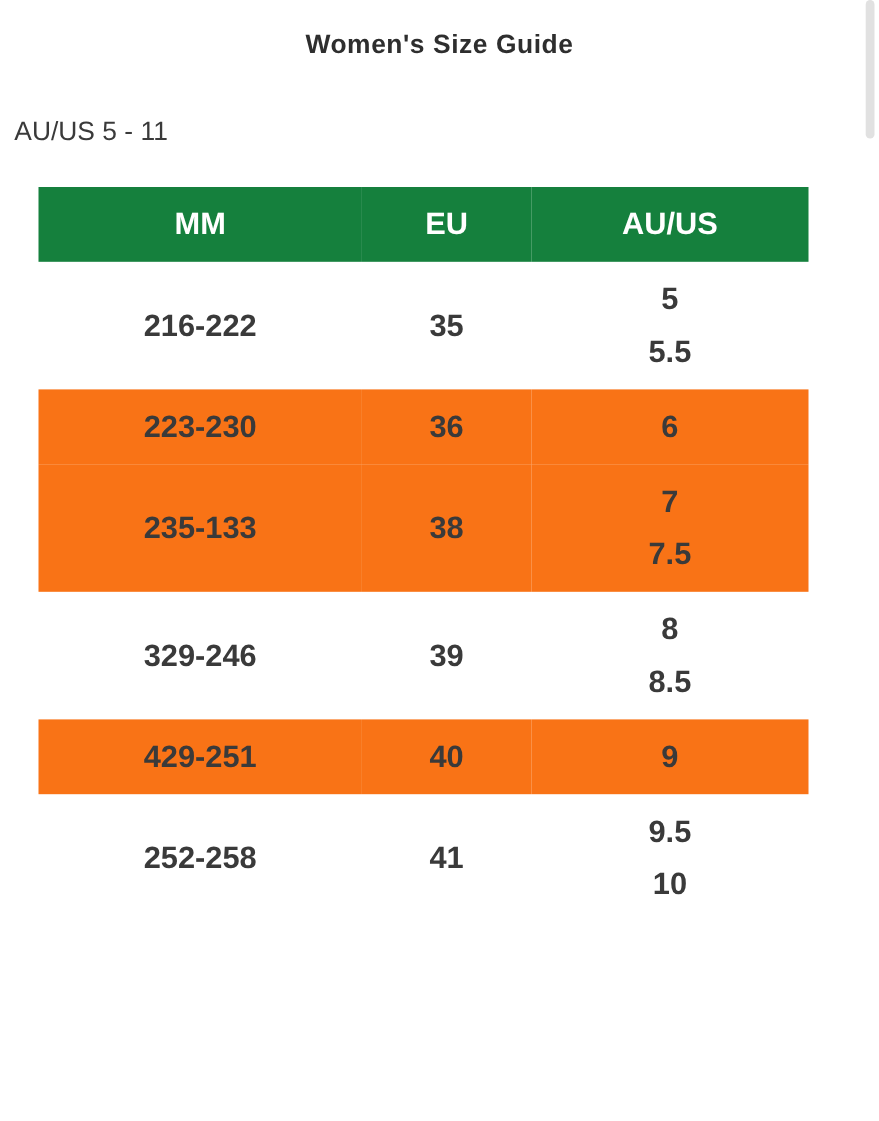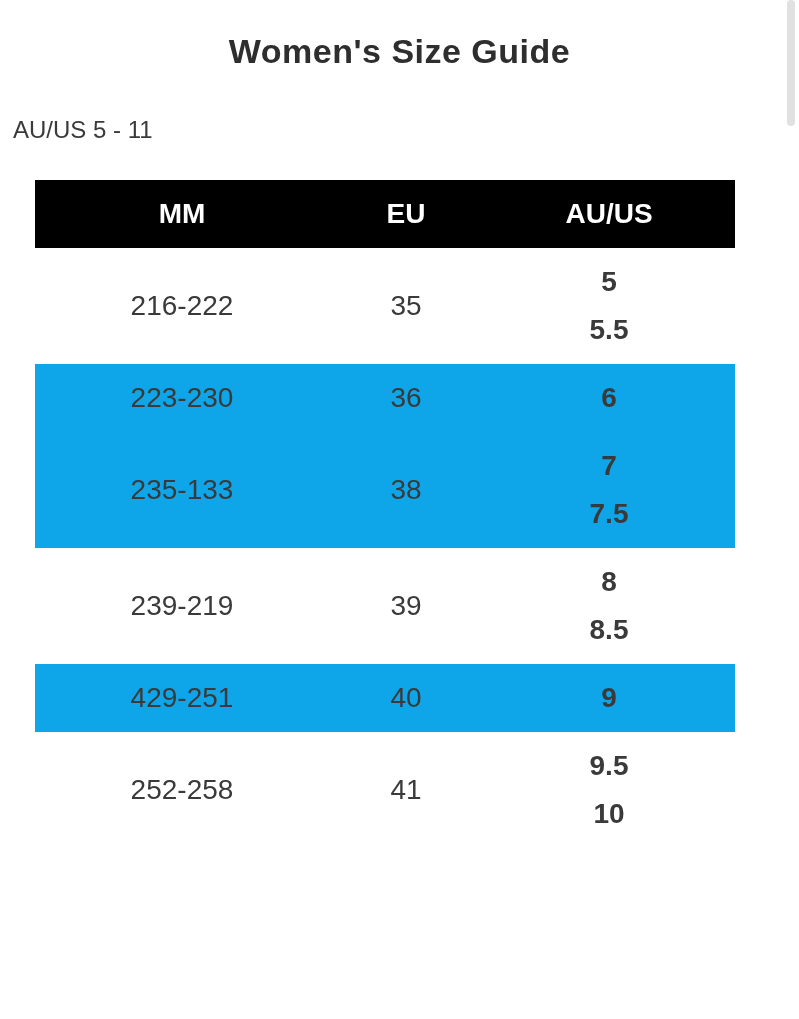--- a/index.html
+++ b/index.html
@@ -6,23 +6,23 @@
   .screen {
     position: relative;
     width: 799px;
     height: 1019px;
     background: #ffffff;
     overflow: hidden;
     font-family: "Liberation Sans", "DejaVu Sans", sans-serif;
   }
   .page-title {
     margin: 0;
-    padding-top: 30px;
+    padding-top: 20px;
     text-align: center;
-    font-size: 34px;
+    font-size: 24px;
     line-height: 42px;
     font-weight: 700;
     letter-spacing: 0.5px;
     color: #2e2e2e;
   }
   .page-subtitle {
     margin: 44px 0 0 13px;
     text-align: left;
     font-size: 24px;
     line-height: 28px;
@@ -32,38 +32,38 @@
   table.size-table {
     width: 700px;
     margin: 36px 0 0 35px;
     border-collapse: collapse;
     table-layout: fixed;
   }
   .col-mm   { width: 42%; }
   .col-eu   { width: 22%; }
   .col-auus { width: 36%; }
   table.size-table thead th {
-    background: #000000;
+    background: #15803d;
     color: #ffffff;
     height: 68px;
     font-size: 28px;
     font-weight: 700;
     text-align: center;
     padding: 0;
   }
   table.size-table tbody td {
     text-align: center;
     vertical-align: middle;
     font-size: 28px;
     line-height: 48px;
     padding: 10px 0;
     color: #3a3a3a;
   }
-  table.size-table tbody tr.alt { background: #0ea5e9; }
-  td.cell-mm, td.cell-eu { font-weight: 400; }
+  table.size-table tbody tr.alt { background: #f97316; }
+  td.cell-mm, td.cell-eu { font-weight: 700; }
   td.cell-auus { font-weight: 700; }
   .size-line { display: block; }
   .scrollbar-thumb {
     position: absolute;
     top: 0;
     right: 4px;
     width: 8px;
     height: 126px;
     background: #e1e1e1;
     border-radius: 4px;
@@ -109,21 +109,21 @@
       </tr>
       <tr class="alt">
         <td class="cell-mm">235-133</td>
         <td class="cell-eu">38</td>
         <td class="cell-auus">
           <span class="size-line">7</span>
           <span class="size-line">7.5</span>
         </td>
       </tr>
       <tr>
-        <td class="cell-mm">239-219</td>
+        <td class="cell-mm">329-246</td>
         <td class="cell-eu">39</td>
         <td class="cell-auus">
           <span class="size-line">8</span>
           <span class="size-line">8.5</span>
         </td>
       </tr>
       <tr class="alt">
         <td class="cell-mm">429-251</td>
         <td class="cell-eu">40</td>
         <td class="cell-auus">

